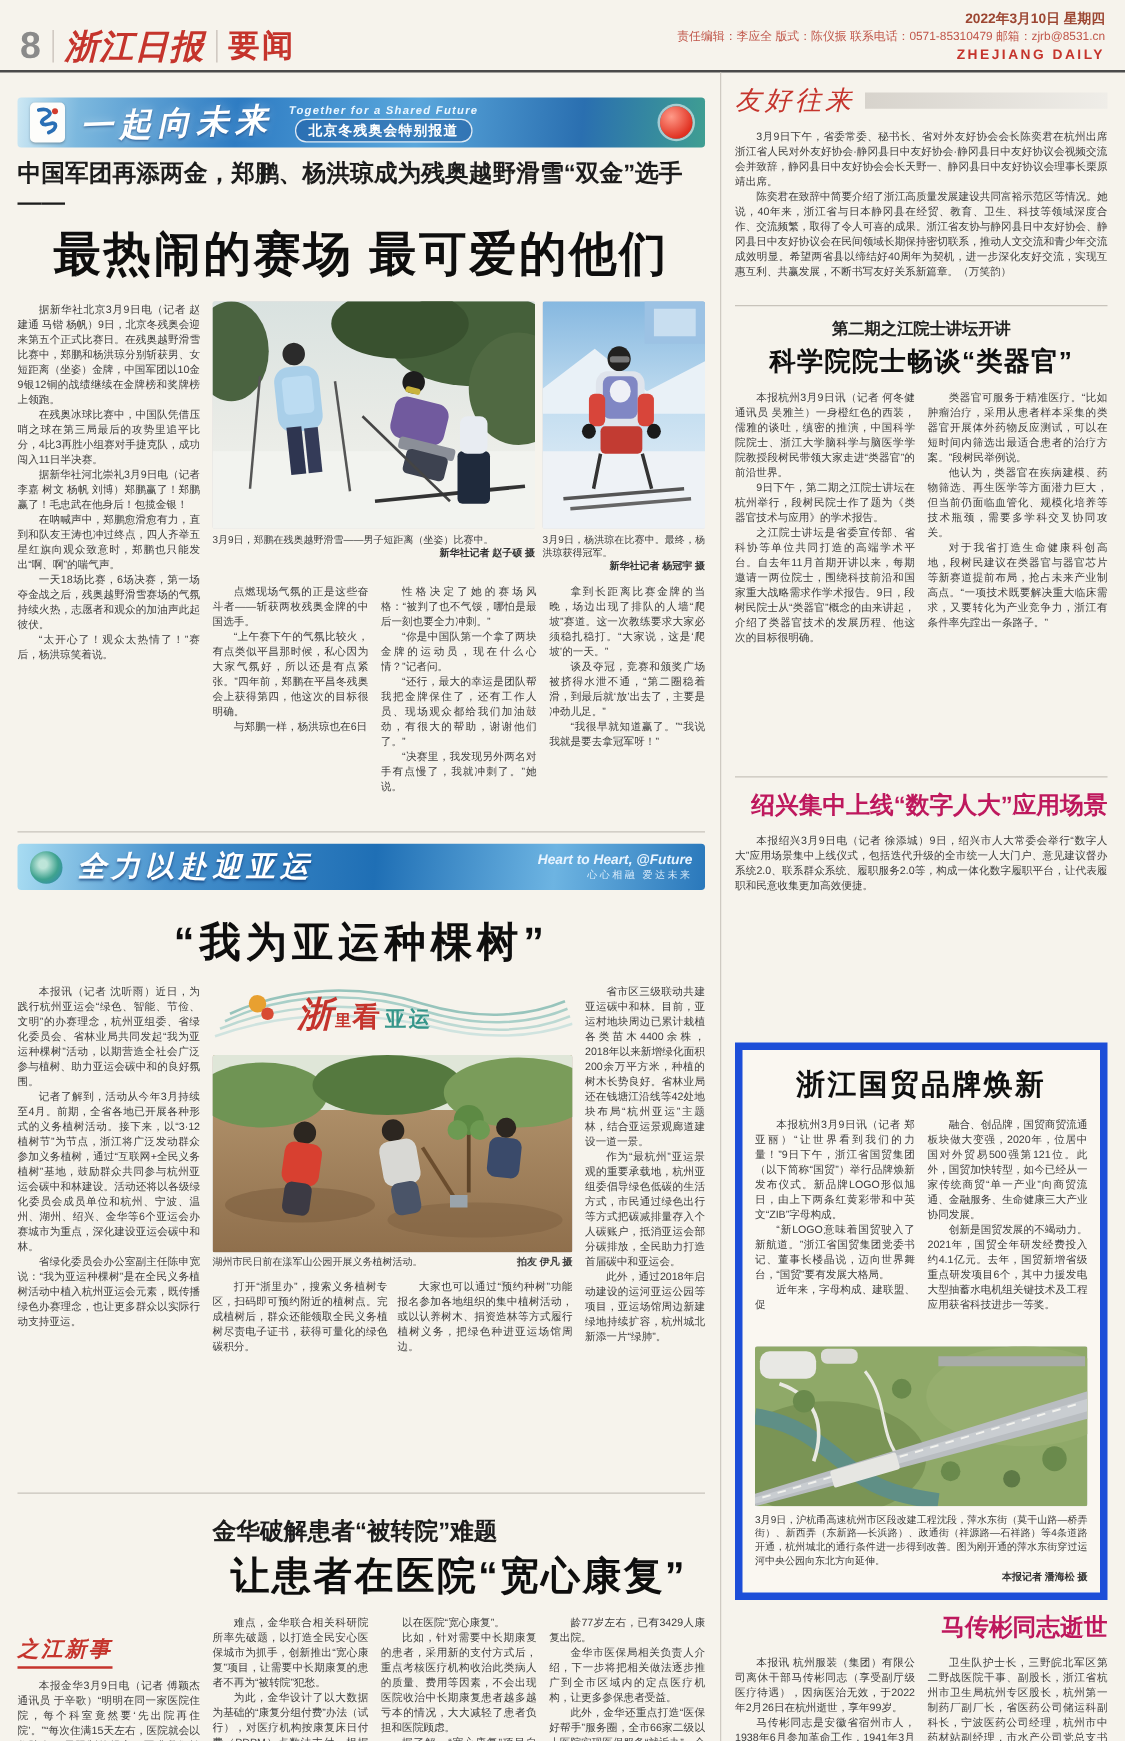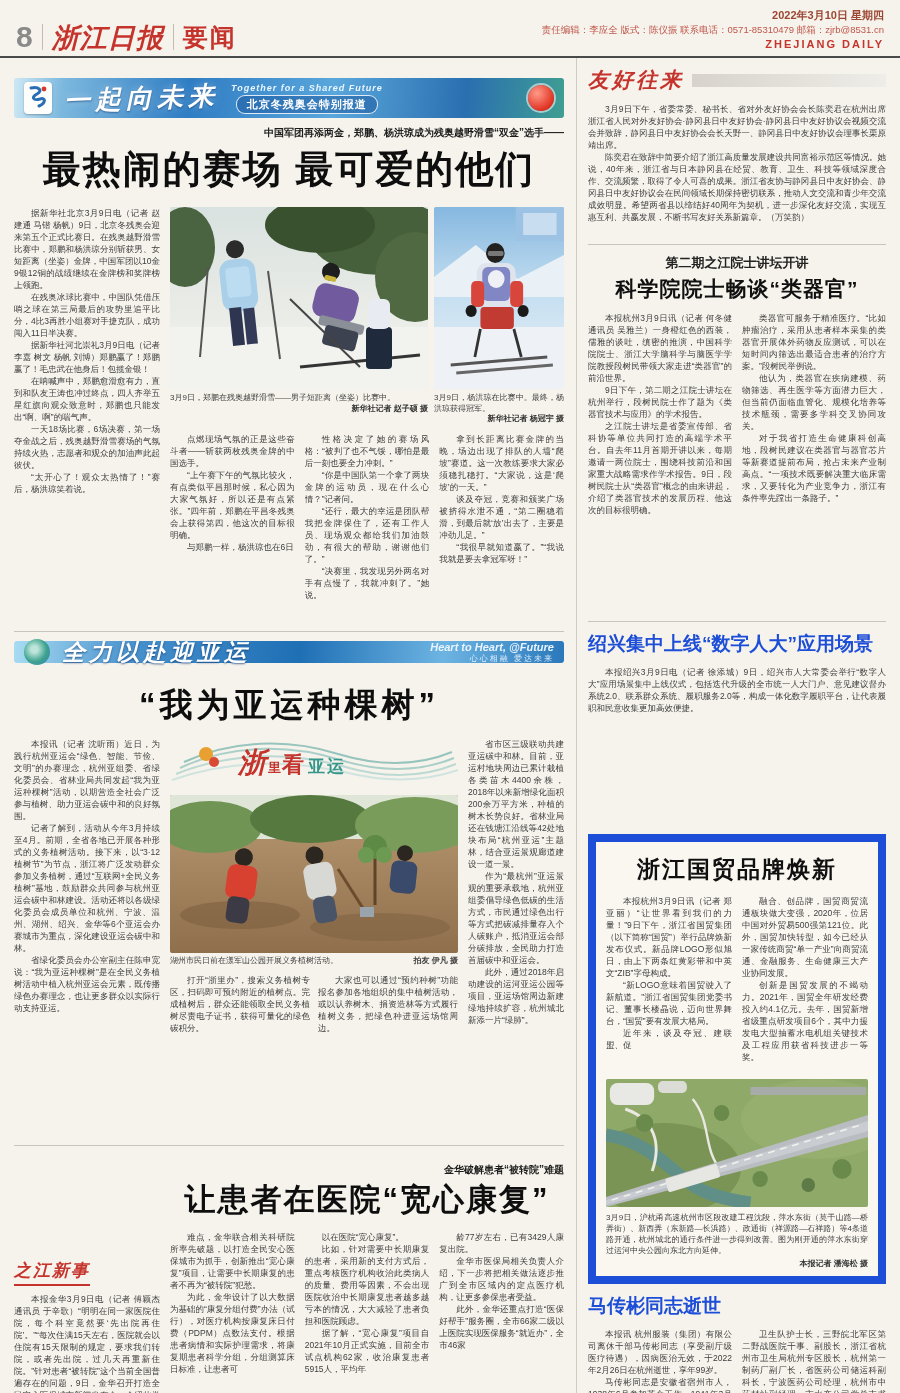--- a/index.html
+++ b/index.html
@@ -31,21 +31,21 @@
   .bt p { font-size:8.5px; line-height:12px; text-align:justify; color:#3d3d3d;
           text-indent:2em; margin:0; filter:blur(.22px); }
   .cols { display:flex; gap:10px; }
   .cols > div { flex:1; overflow:hidden; }
 
   
   .banner { height:40px; border-radius:3px; display:flex; align-items:center;
             padding:0 10px; gap:12px; position:relative; }
   .banner-a { margin:20px 0 8px;
     background:linear-gradient(95deg,#cde8f4 0%,#7cb8de 9%,#2e7cc3 32%,#5aa7dc 58%,#2a6fb0 82%,#3f9e92 100%); }
-  .banner-b { height:22px; margin:4px 0 8px;
+  .banner-b { height:37px; margin:4px 0 8px;
     background:linear-gradient(95deg,#a8dcf2 0%,#4690cc 22%,#1f6fb5 52%,#6db4e2 78%,#2a78bb 100%); }
   .script { font-size:26px; font-weight:900; font-style:italic; color:#fff; letter-spacing:5px;
             font-family:"DejaVu Serif","Liberation Serif",serif; transform:rotate(-2deg);
             text-shadow:0 1px 2px rgba(15,60,120,.65),0 0 8px rgba(255,255,255,.35); }
   .ba-right { display:flex; flex-direction:column; align-items:center; gap:2px; }
   .ba-en { font-size:9px; color:#eaf6ff; font-style:italic; font-weight:bold; letter-spacing:1px; }
   .badge { font-size:11px; color:#fff; font-weight:bold; border:1px solid rgba(255,255,255,.85);
            border-radius:9px; padding:1px 10px; background:rgba(25,85,155,.5); letter-spacing:1px; }
   .emblem { width:28px; height:32px; background:#fdfdfb; border-radius:4px; flex:none;
             display:flex; align-items:center; justify-content:center; box-shadow:0 1px 2px rgba(0,0,0,.25); }
@@ -54,21 +54,21 @@
             box-shadow:0 0 0 2px rgba(255,255,255,.55); }
   .bb-title { font-size:23px; font-weight:900; font-style:italic; color:#fff; letter-spacing:4px;
               text-shadow:0 1px 2px rgba(10,50,110,.7); }
   .bb-right { margin-left:auto; text-align:right; color:#e8f4ff; }
   .bb-en { font-size:11px; font-style:italic; font-weight:bold; }
   .bb-cn { font-size:8px; letter-spacing:2px; opacity:.9; }
   .lotus { width:26px; height:26px; border-radius:50%; flex:none;
            background:radial-gradient(circle at 40% 40%,#bfe6d8 15%,#3aa08a 55%,#2a7fb5 100%); opacity:.95; }
 
   
-  .kick { font-size:10px; font-weight:700; text-align:right; color:#1c1c1c; margin:8px 0 0; }
+  .kick { font-size:19px; font-weight:700; text-align:left; color:#1c1c1c; margin:8px 0 0; }
   .hl-a { font-size:38px; font-weight:900; text-align:center; color:#0e0e0e; letter-spacing:2px; margin:4px 0 12px; }
   .hl-b { font-size:33px; font-weight:900; text-align:center; color:#0e0e0e; letter-spacing:4px; margin:20px 0 10px; }
   .hl-c { font-size:31px; font-weight:900; text-align:center; color:#0e0e0e; letter-spacing:2px; margin:2px 0 10px; }
 
   
   .a-body { display:flex; gap:10px; }
   .a-col1 { width:146px; flex:none; height:415px; overflow:hidden; }
   .a-right { flex:1; min-width:0; }
   .a-photos { display:flex; gap:6px; }
   .ph { border-radius:2px; overflow:hidden; background:#ddd; }
@@ -101,29 +101,29 @@
   .c-wrap { display:flex; gap:10px; margin-top:4px; }
   .c-left { width:146px; flex:none; padding-top:60px; }
   .rubric { color:#c5342c; font-size:17px; font-weight:900; font-style:italic; letter-spacing:2px;
             display:inline-block; border-bottom:2px solid #c5342c; padding-bottom:2px; margin-bottom:7px;margin-top:44px; }
   .c-left .ctext { height:152px; overflow:hidden; }
   .c-right { flex:1; min-width:0; }
   .c-cols { height:170px; overflow:hidden; }
 
   
   .r1-head { display:flex; align-items:center; gap:8px; margin:8px 0 9px; }
-  .r1-title { font-size:21px; font-weight:700; color:#c5342c; font-style:italic; letter-spacing:3px; white-space:nowrap; }
+  .r1-title { font-size:21px; font-weight:400; color:#c5342c; font-style:italic; letter-spacing:3px; white-space:nowrap; }
   .r1-strip { flex:1; height:13px; background:linear-gradient(90deg,#d7d3cc,#efede8); }
   .r1-text { height:132px; overflow:hidden; }
   .kick-r { font-size:13px; font-weight:700; text-align:center; color:#222; margin:4px 0 0; }
   .hl-r { font-size:21px; font-weight:900; text-align:center; color:#101010; margin:3px 0 9px; letter-spacing:1px; }
-  .hl-r3 { font-size:19px; font-weight:900; text-align:left; color:#1d4ed8; margin:6px 0 9px; }
+  .hl-r3 { font-size:19px; font-weight:900; text-align:right; color:#be185d; margin:6px 0 9px; }
   .r2-cols { height:300px; overflow:hidden; }
   .r3-cols { height:158px; overflow:hidden; }
-  .redbox { border:8px solid #1d4ed8; background:#faf7f1; padding:9px 10px 7px; margin:10px 0 9px; }
+  .redbox { border:6px solid #1d4ed8; background:#faf7f1; padding:9px 10px 7px; margin:10px 0 9px; }
   .hl-r4 { font-size:23px; font-weight:900; text-align:center; color:#101010; margin:3px 0 10px; letter-spacing:2px; }
   .r4-cols { height:176px; overflow:hidden; }
   .ph-r4 { margin-top:8px; border-radius:2px; overflow:hidden; }
   .cap-r4 { font-size:8px; line-height:11px; color:#3d3d3d; text-align:justify; margin-top:5px; filter:blur(.18px); }
   .credit-r4 { font-size:8px; font-weight:bold; text-align:right; color:#333; margin-top:2px; }
   .r5-cols { height:102px; overflow:hidden; }
 </style>
 </head>
 <body>
 
@@ -452,21 +452,21 @@
           </div>
         </div>
       </section>
 
       <section class="redbox">
         <h2 class="hl-r4">浙江国贸品牌焕新</h2>
         <div class="cols r4-cols">
           <div class="bt">
             <p>本报杭州3月9日讯（记者 郑亚丽）“让世界看到我们的力量！”9日下午，浙江省国贸集团（以下简称“国贸”）举行品牌焕新发布仪式。新品牌LOGO形似旭日，由上下两条红黄彩带和中英文“ZIB”字母构成。</p>
             <p>“新LOGO意味着国贸驶入了新航道。”浙江省国贸集团党委书记、董事长楼晶说，迈向世界舞台，“国贸”要有发展大格局。</p>
-            <p>近年来，谈及夺冠、建联盟、促</p>
+            <p>近年来，字母构成、建联盟、促</p>
           </div>
           <div class="bt">
             <p>融合、创品牌，国贸商贸流通板块做大变强，2020年，位居中国对外贸易500强第121位。此外，国贸加快转型，如今已经从一家传统商贸“单一产业”向商贸流通、金融服务、生命健康三大产业协同发展。</p>
             <p>创新是国贸发展的不竭动力。2021年，国贸全年研发经费投入约4.1亿元。去年，国贸新增省级重点研发项目6个，其中力援发电大型抽蓄水电机组关键技术及工程应用获省科技进步一等奖。</p>
           </div>
         </div>
         <div class="ph ph-r4">
           <svg width="100%" height="128" viewBox="0 0 272 128" preserveAspectRatio="none">
             <rect width="272" height="128" fill="#8fa968"></rect>
             <ellipse cx="60" cy="90" rx="80" ry="46" fill="#7a9455"></ellipse>

